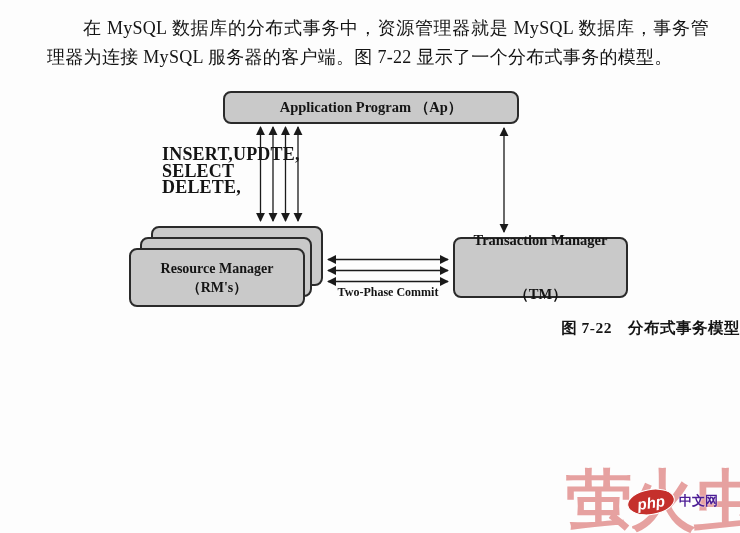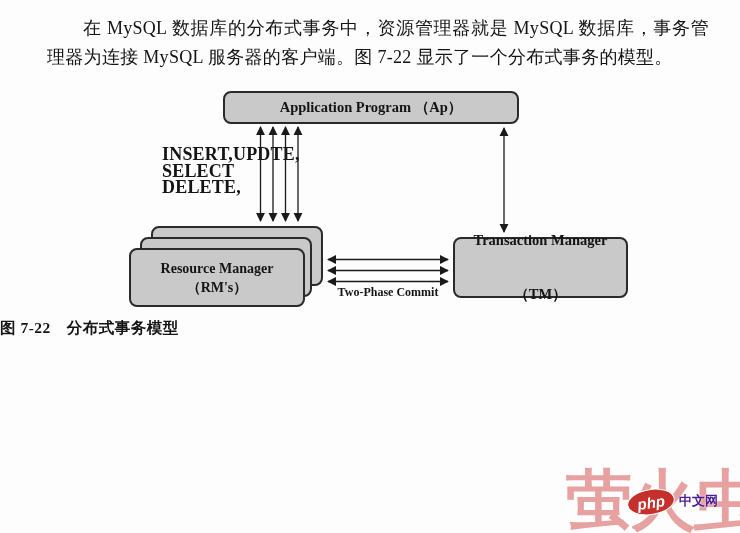--- a/index.html
+++ b/index.html
@@ -56,21 +56,21 @@
   #two-phase {
     position: absolute;
     left: 327px; top: 285px; width: 122px;
     text-align: center;
     font-size: 12px;
     font-weight: bold;
   }
   #fig-caption {
     position: absolute;
     left: 0; top: 318px; width: 740px;
-    text-align: left;
+    text-align: right;
     font-size: 15.5px;
     font-weight: bold;
     letter-spacing: 0.5px;
   }
   #arrows {
     position: absolute;
     left: 0; top: 0;
     pointer-events: none;
   }
 

